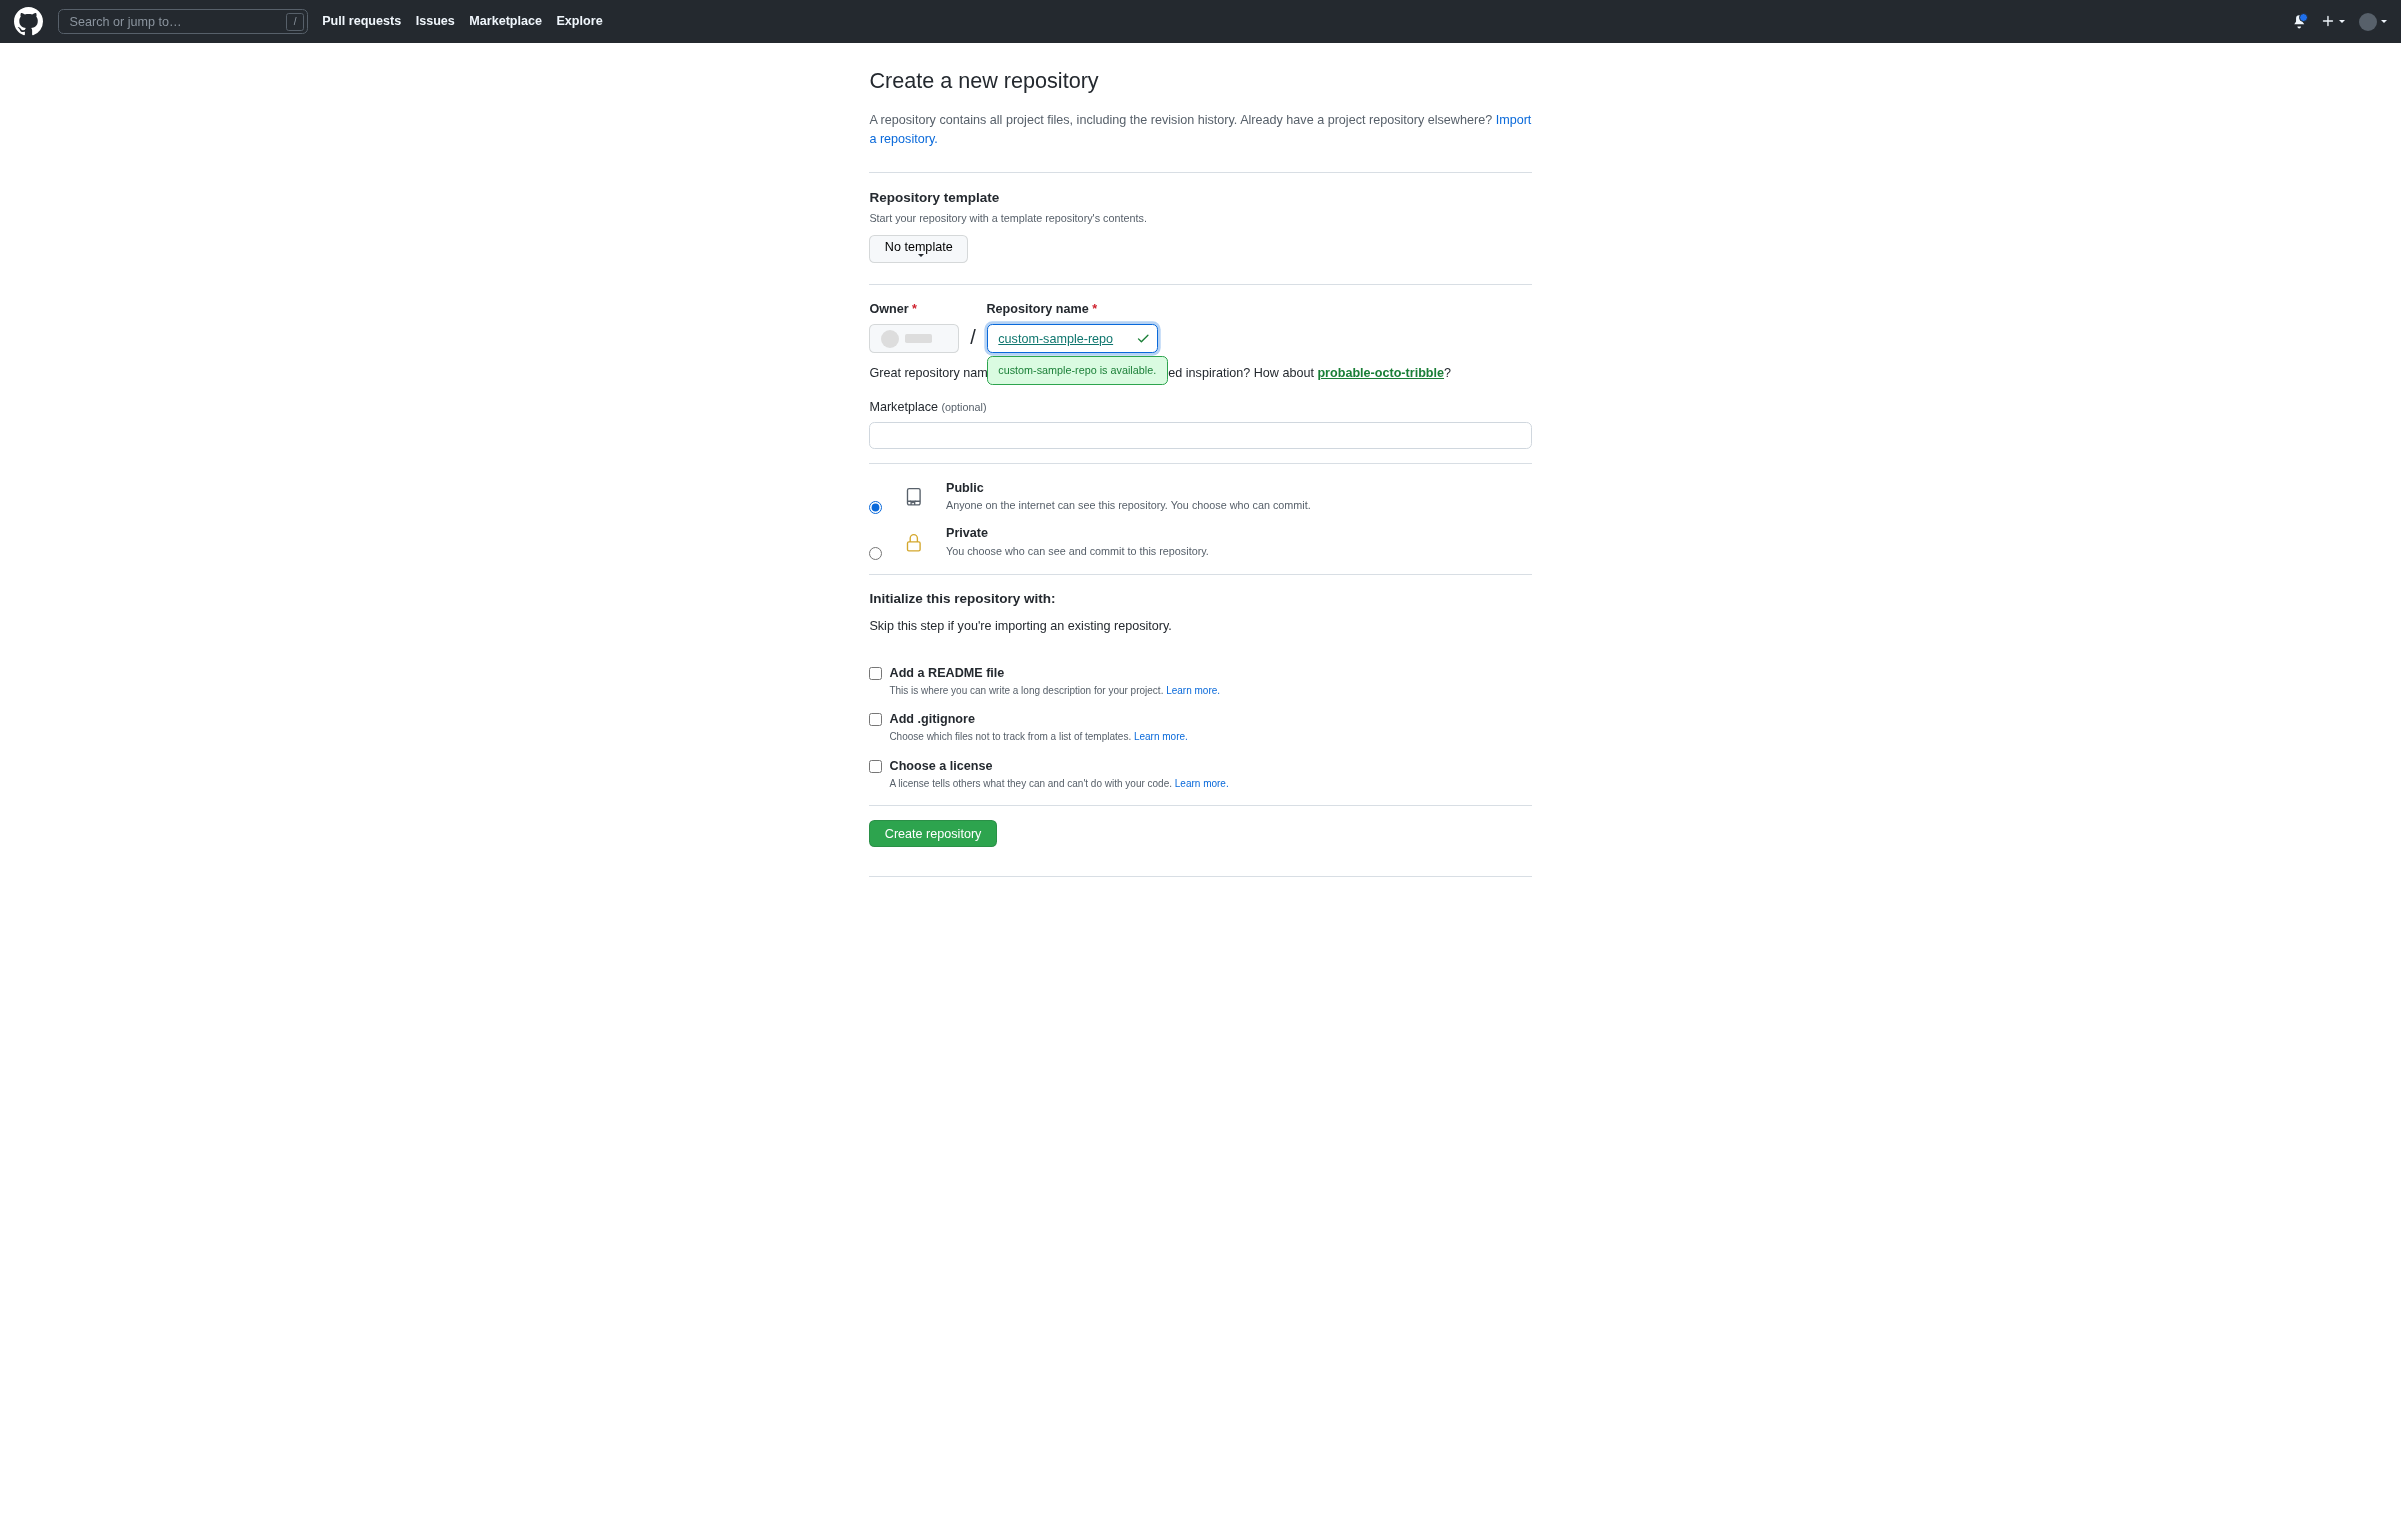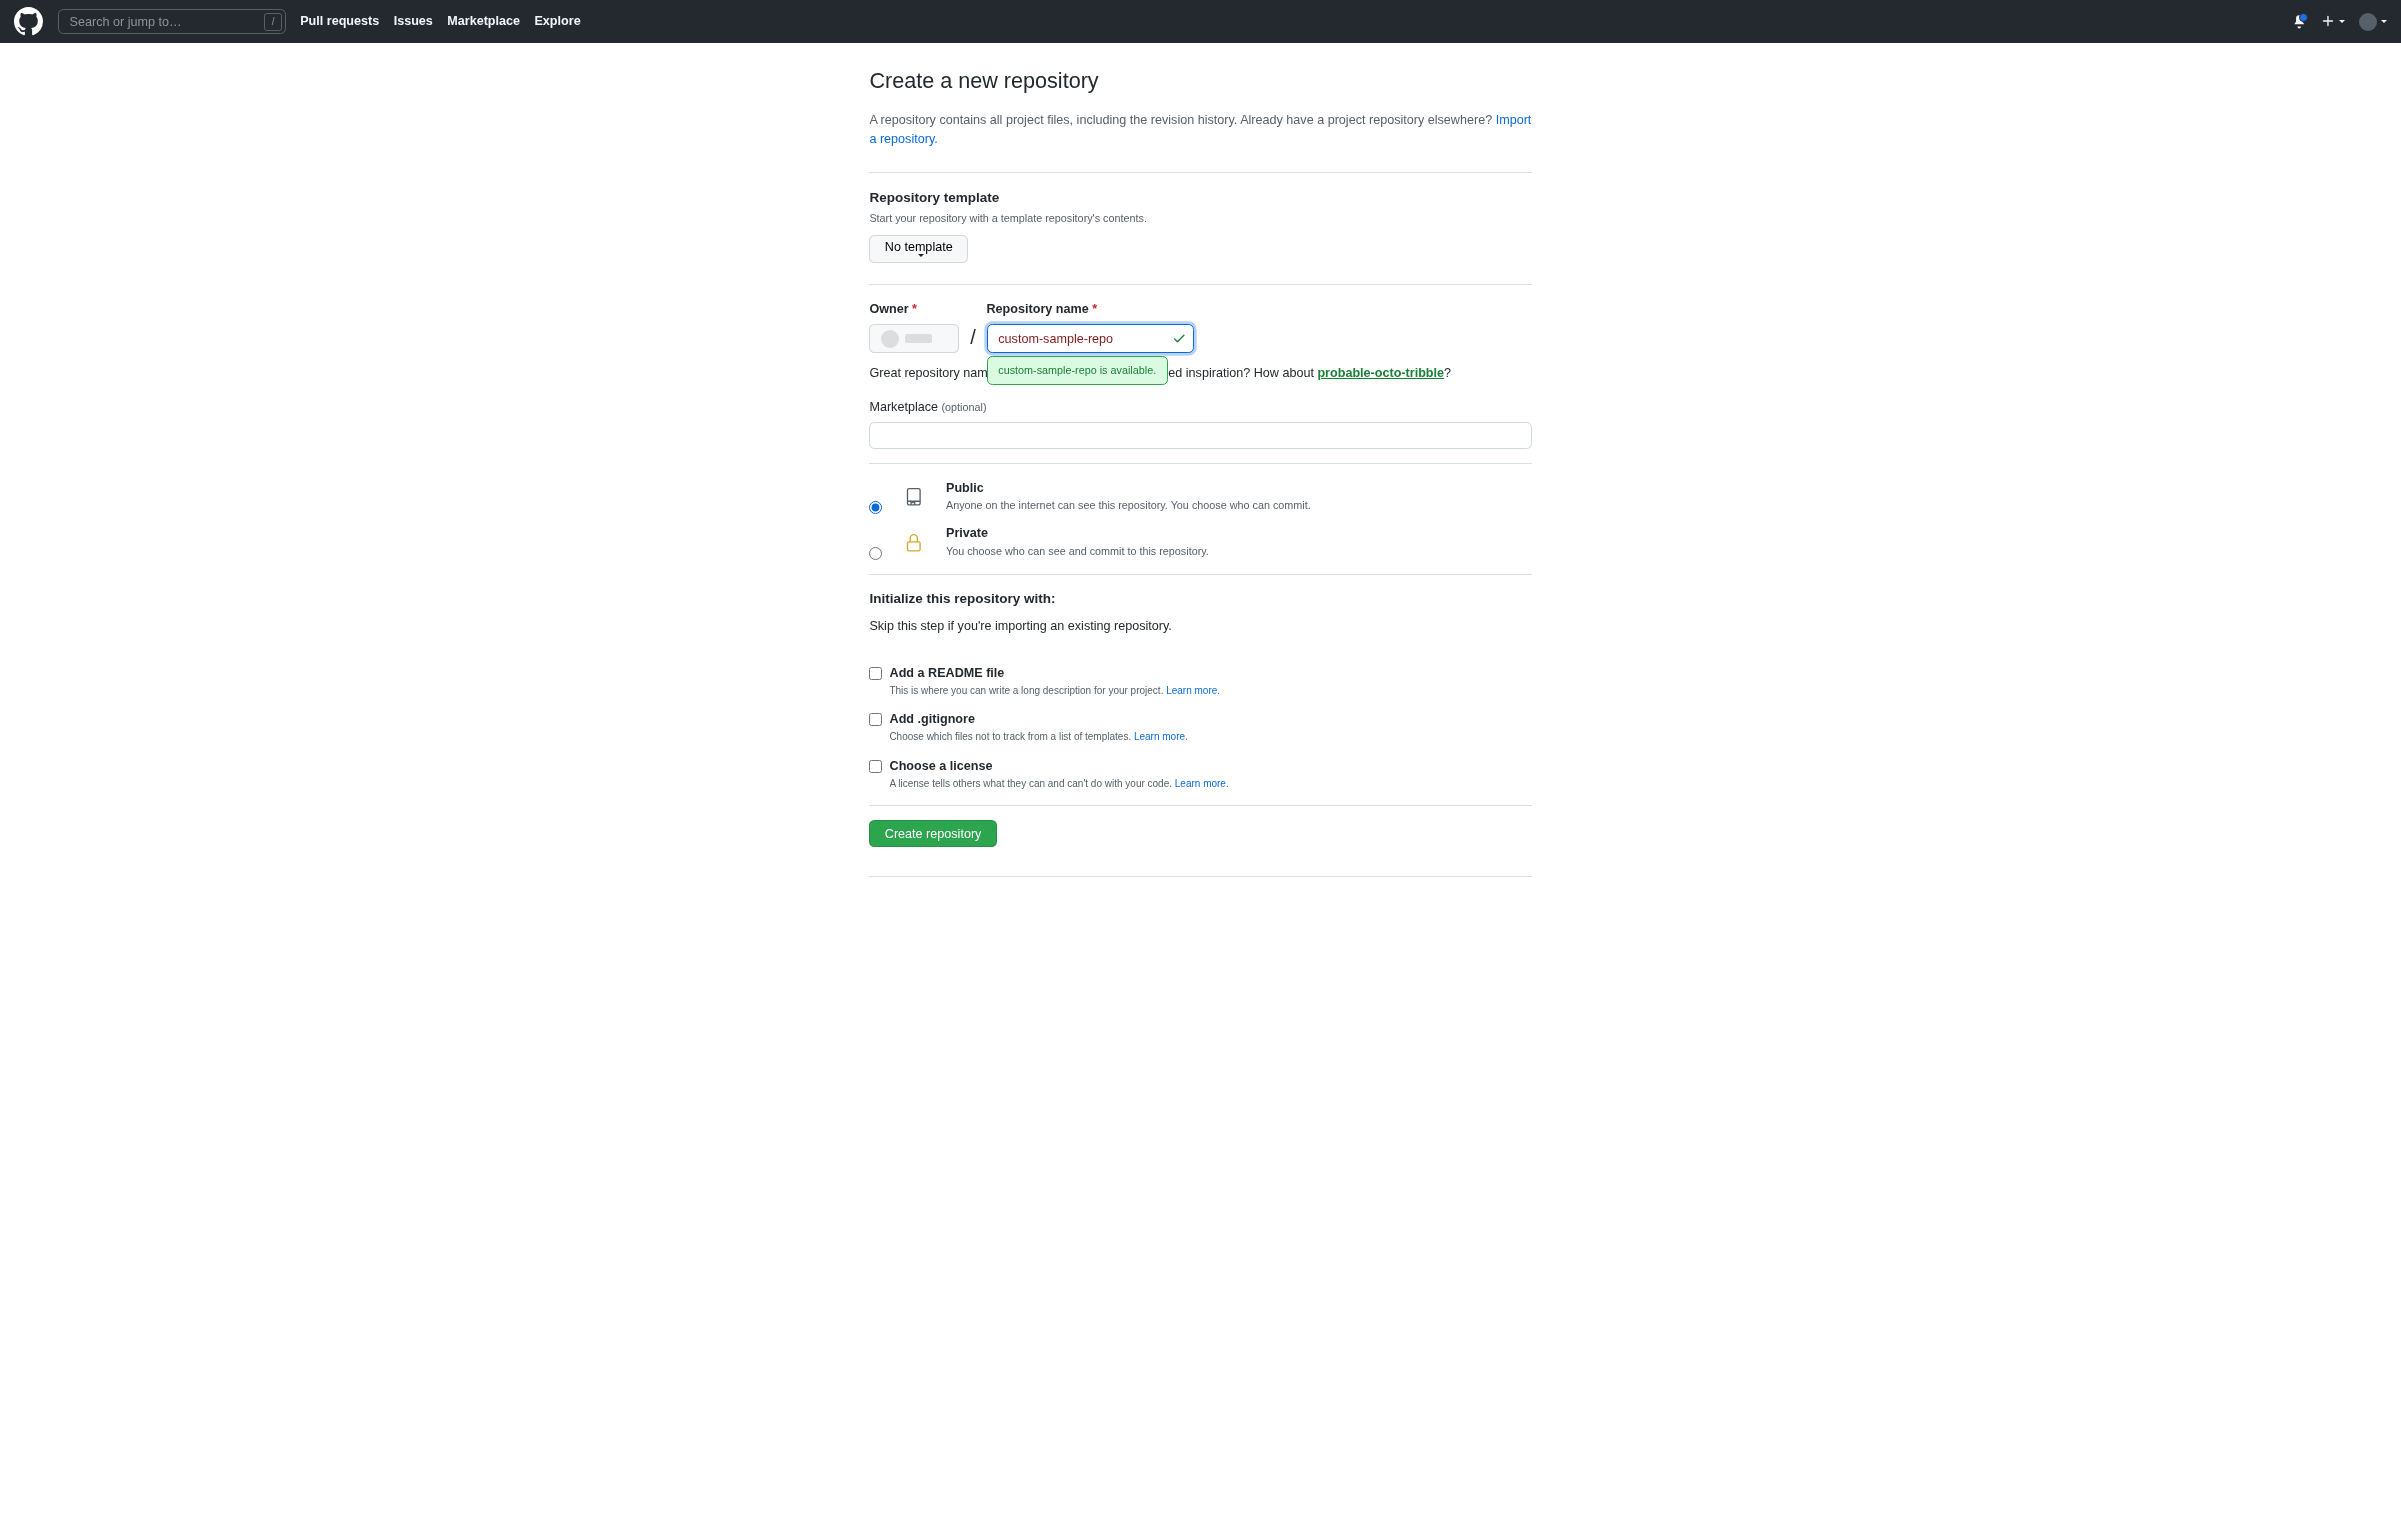--- a/index.html
+++ b/index.html
@@ -28,21 +28,21 @@
       align-items: center;
       gap: 14.4px;
     }
     .logo {
       color: #fff;
       display: flex;
       align-items: center;
     }
     .search-box {
       position: relative;
-      width: 228px;
+      width: 250px;
     }
     .search-input {
       width: 100%;
       height: 25px;
       background-color: #24292f;
       border: 0.9px solid #57606a;
       border-radius: 5.4px;
       padding: 0 25px 0 10.8px;
       color: #c9d1d9;
       font-size: 12.6px;
@@ -221,22 +221,23 @@
       position: relative;
     }
     .text-input {
       height: 29px;
       padding: 4.5px 29px 4.5px 10.8px;
       font-size: 12.6px;
       border: 0.9px solid #0969da;
       border-radius: 5.4px;
       outline: none;
       box-shadow: 0 0 0 2.7px rgba(9,105,218,0.3);
-      width: 207px;
-      color: #7f1d1d;
+      width: 171px;
+      color: #0f766e;
+      text-decoration: underline;
     }
     .check-icon {
       position: absolute;
       right: 7.2px;
       top: 7.2px;
       color: #1a7f37;
     }
     .hint {
       font-size: 12.6px;
       color: #24292f;

